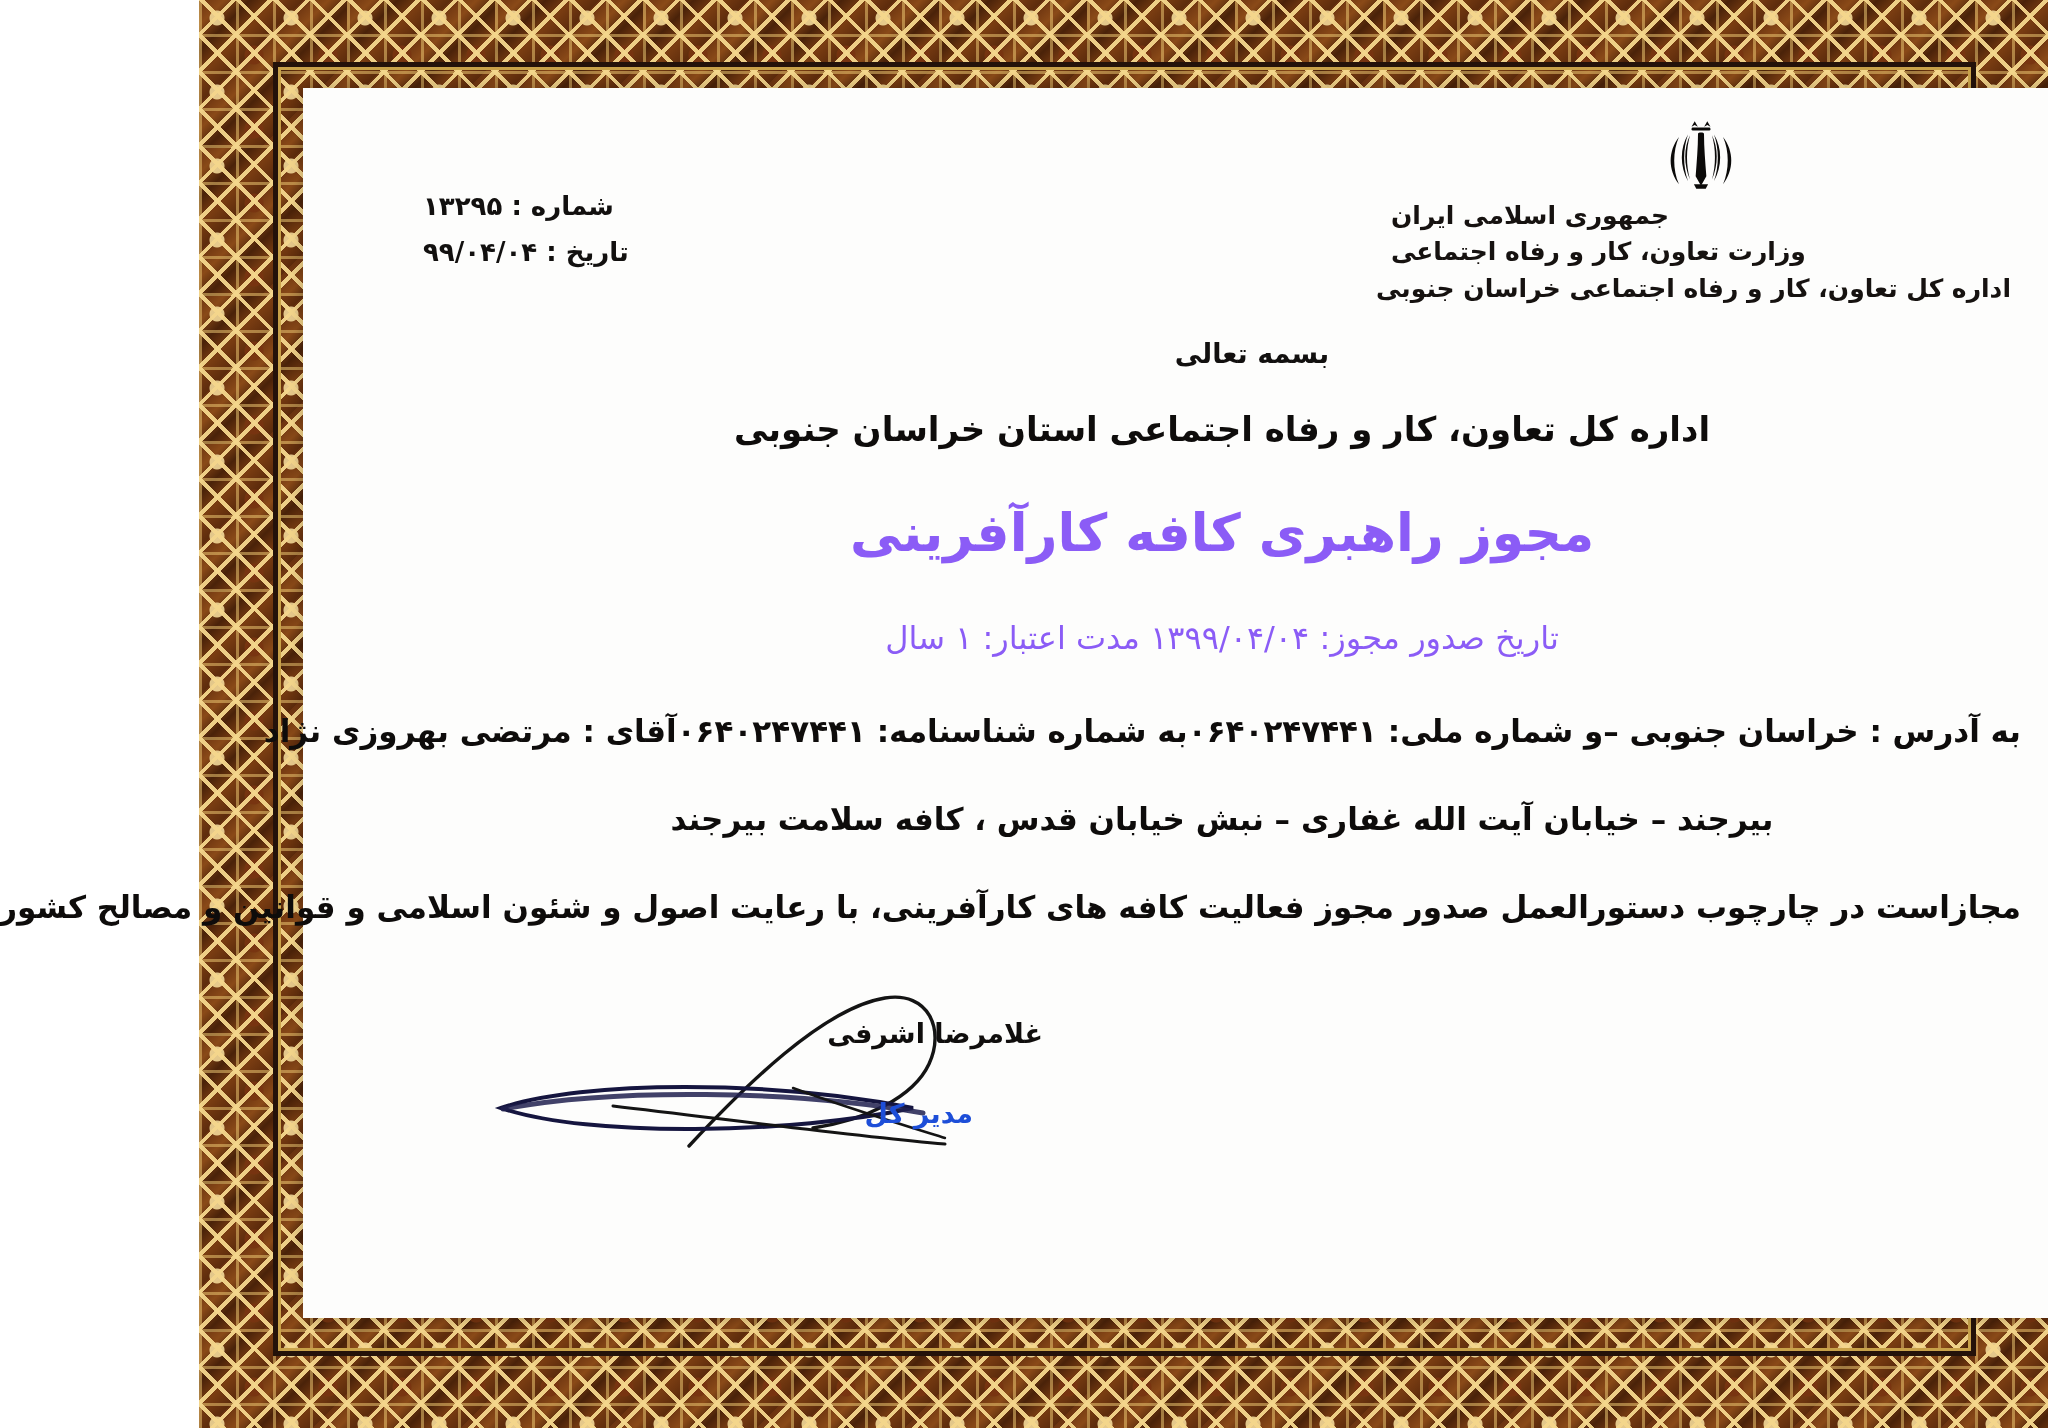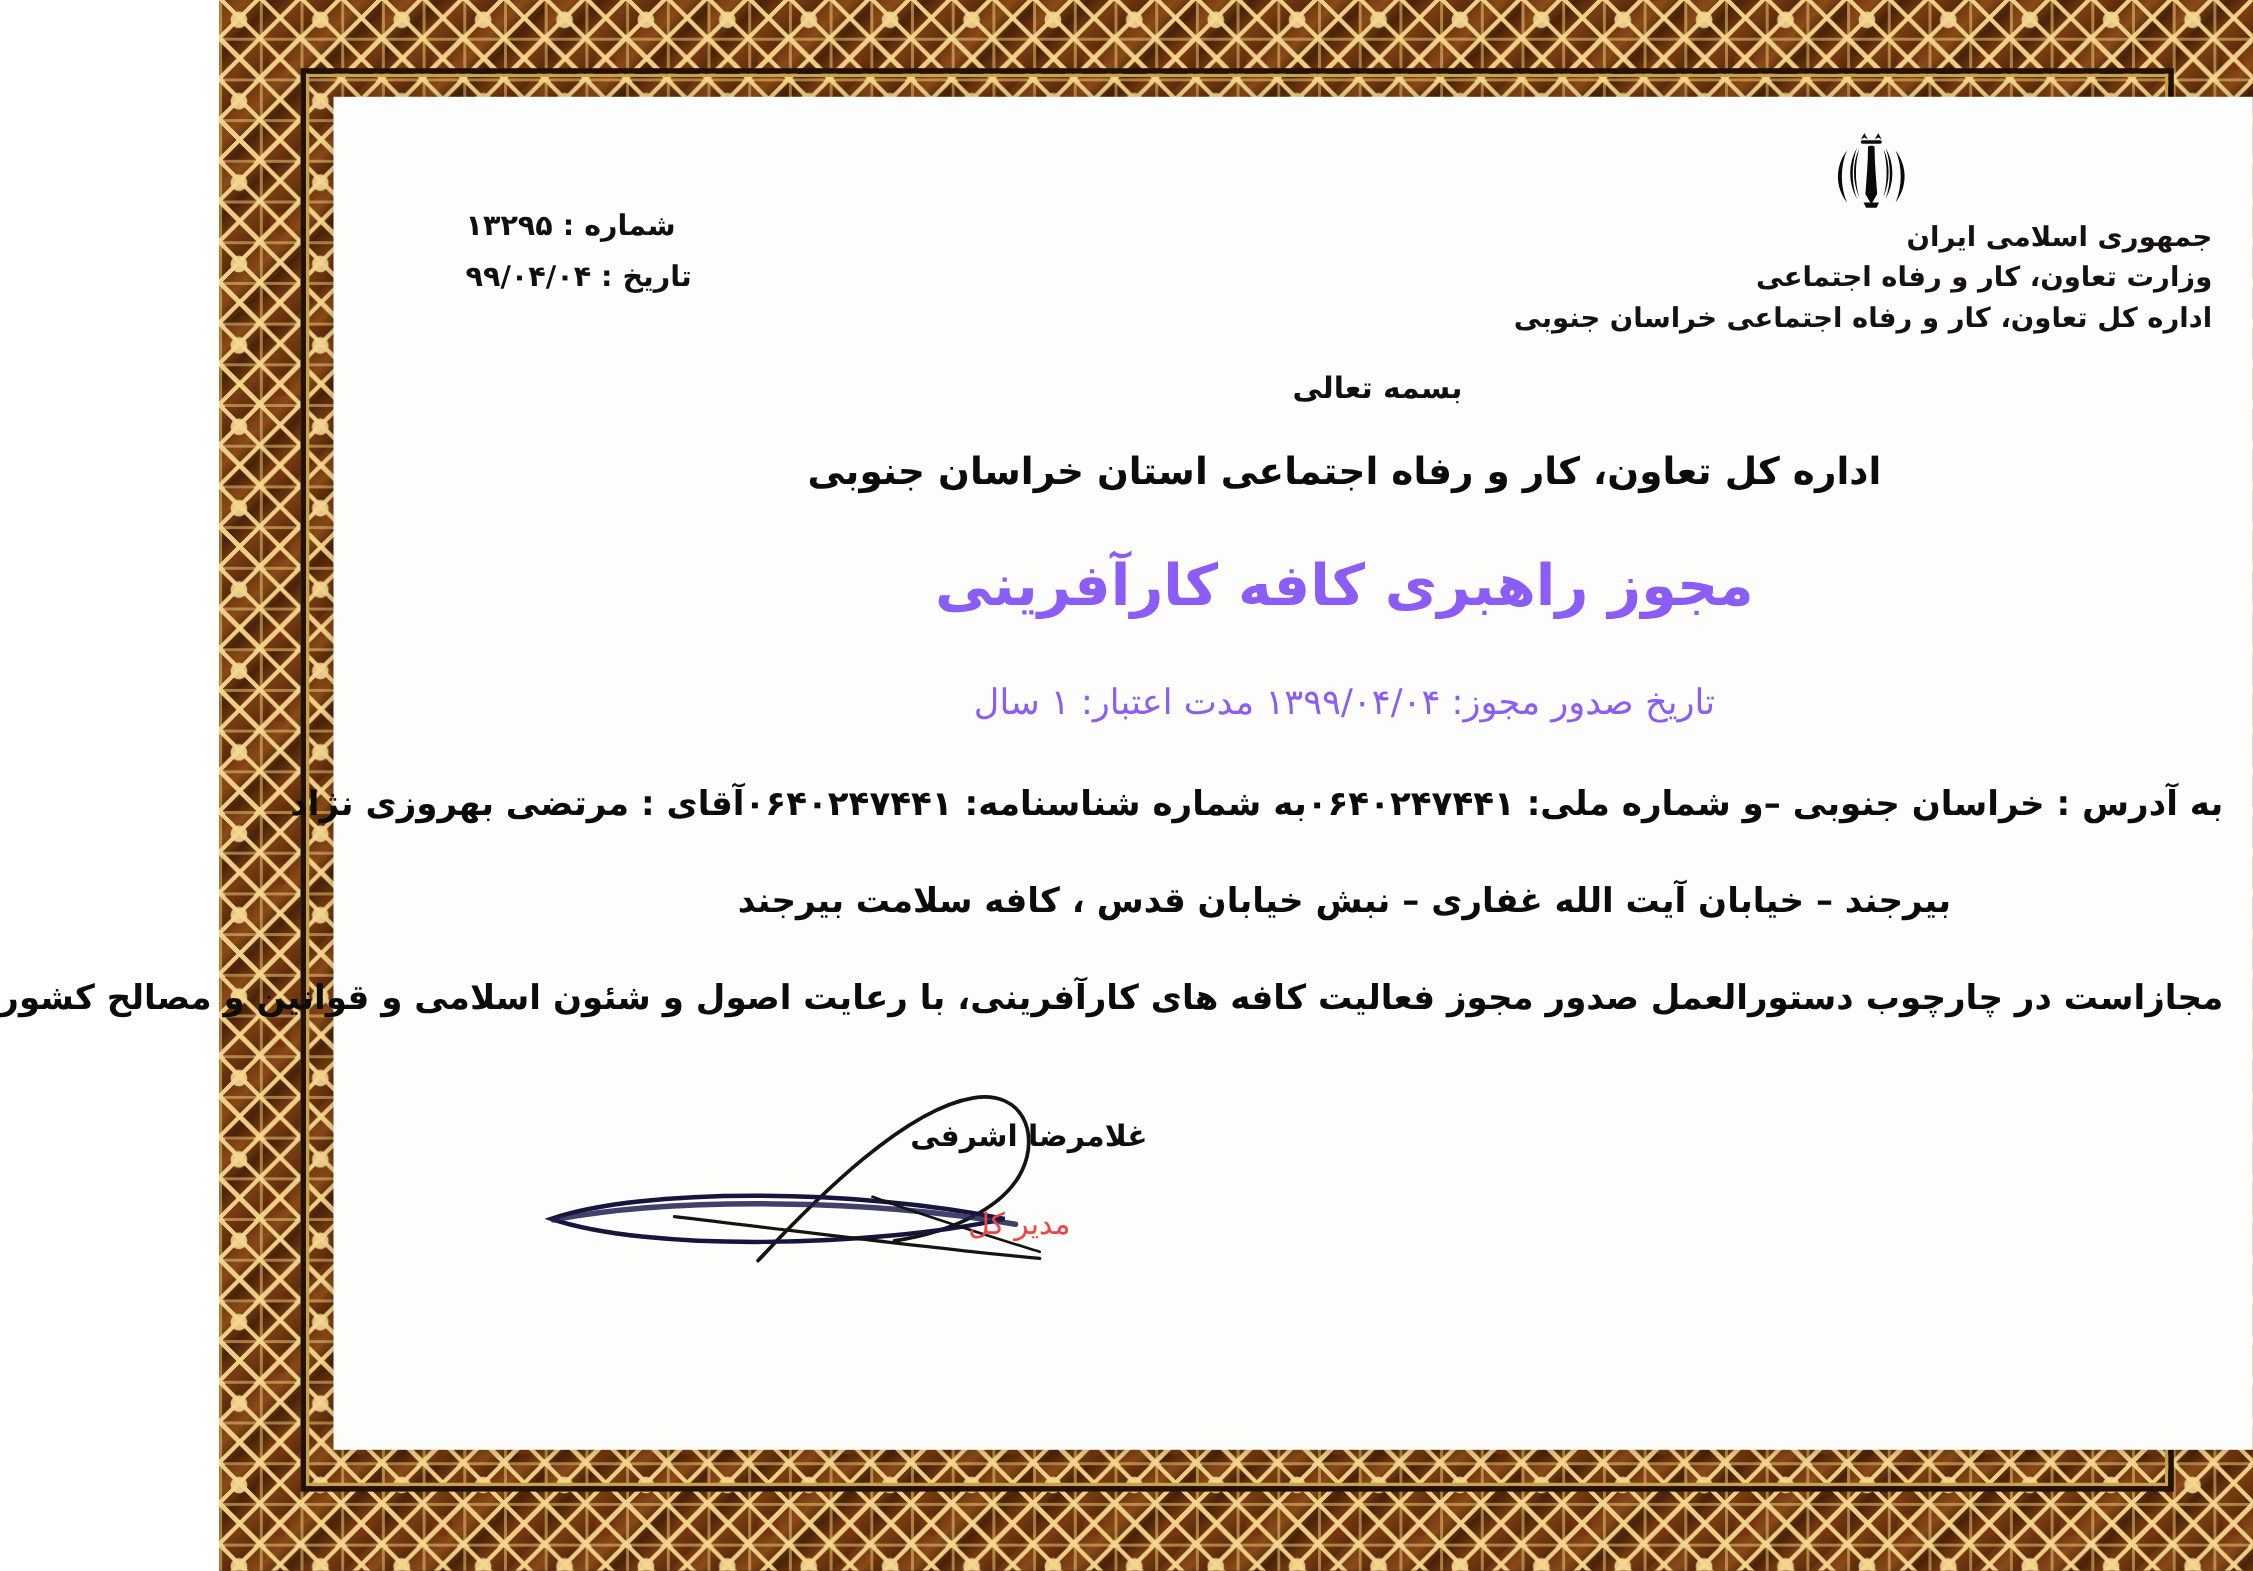--- a/index.html
+++ b/index.html
@@ -99,21 +99,21 @@
     color: #12100f;
     white-space: nowrap;
     letter-spacing: 0.2px;
   }
 
   .emblem-block {
     position: absolute;
     top: 30px;
     right: 130px;
     width: 620px;
-    text-align: right;
+    text-align: left;
     direction: rtl;
   }
   .emblem {
     width: 80px;
     height: 74px;
     margin: 0 auto 6px auto;
     display: block;
   }
   .org-line {
     font-size: 25px;
@@ -207,22 +207,22 @@
     font-size: 27px;
     font-weight: 700;
     color: #100e0d;
     white-space: nowrap;
   }
   .sign-role {
     position: absolute;
     top: 130px;
     right: 80px;
     font-size: 27px;
-    font-weight: 400;
-    color: #ef4444;
+    font-weight: 700;
+    color: #1d4ed8;
     white-space: nowrap;
   }
   .sign-ink {
     position: absolute;
     inset: 0;
     pointer-events: none;
   }
 </style>
 </head>
 <body>

